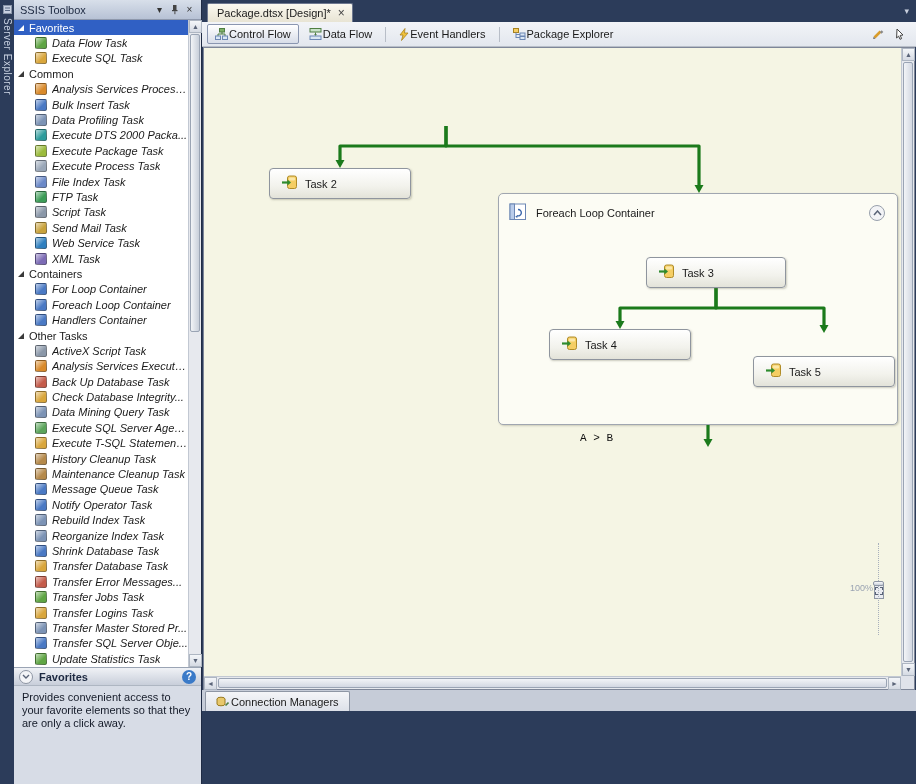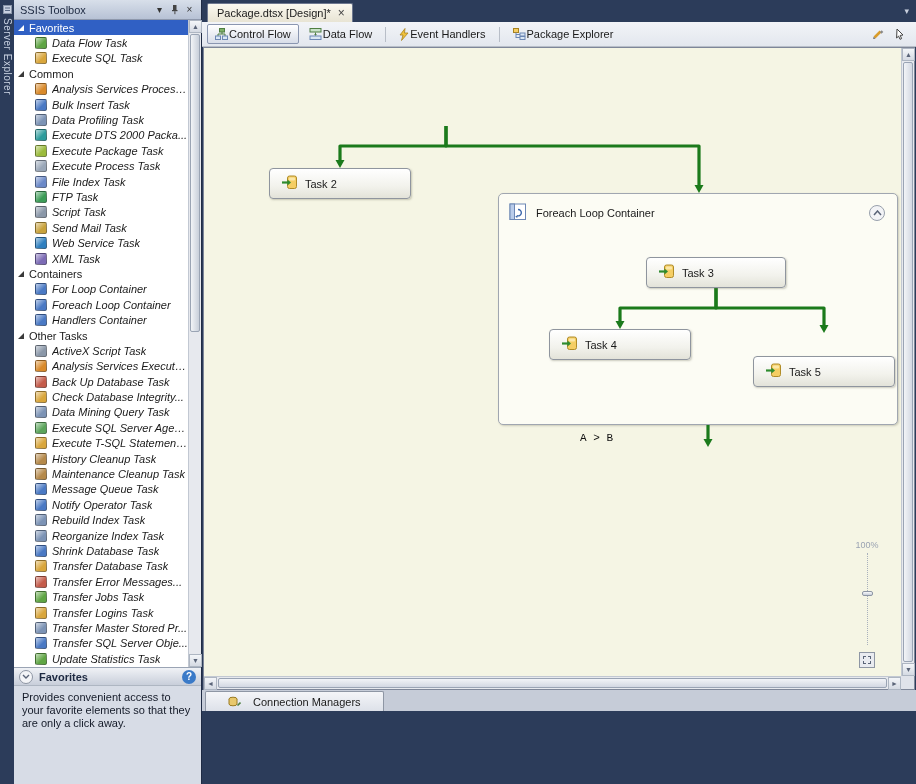--- a/index.html
+++ b/index.html
@@ -59,40 +59,40 @@
 
   .surface-wrap{position:absolute;top:47px;left:1px;width:712px;height:643px;border:1px solid #7E8698;background:#fff;}
   .design-surface{position:absolute;left:0;top:0;right:13px;bottom:13px;background:var(--surface);overflow:hidden;}
   .edges{position:absolute;left:0;top:0;}
   .task-node{position:absolute;display:flex;align-items:center;gap:7px;padding-left:11px;background:linear-gradient(#FFFFFF 0%,#F2F2EC 60%,#E3E3D9 100%);border:1px solid #8F959E;border-radius:4px;color:#1A1A1A;box-shadow:1px 1px 2px rgba(110,110,90,.35);}
   .loop-container{position:absolute;background:#FCFCF4;border:1px solid #A0A6B0;border-radius:5px;box-shadow:1px 1px 2px rgba(110,110,90,.3);}
   .lc-header{display:flex;align-items:center;gap:9px;padding:9px 0 0 10px;}
   .lc-collapse{position:absolute;top:11px;right:12px;width:16px;height:16px;border:1px solid #98A0AC;border-radius:50%;background:#F2F3F6;display:flex;align-items:center;justify-content:center;}
   .edge-label{position:absolute;color:#101010;font-family:Liberation Mono, monospace;}
 
-  .zoom{position:absolute;left:646px;top:492px;width:34px;display:flex;flex-direction:column;align-items:center;}
+  .zoom{position:absolute;left:646px;top:492px;width:34px;display:flex;flex-direction:row;align-items:center;}
   .zoom-label{font-size:9px;color:#9AA3B2;}
   .zoom-track{position:relative;width:11px;height:92px;margin-top:3px;}
   .zoom-track::before{content:"";position:absolute;left:5px;top:0;bottom:0;width:0;border-left:1px dotted #A8B0BC;}
   .zoom-thumb{position:absolute;left:0;top:38px;width:11px;height:5px;background:linear-gradient(#F8F9FB,#C9CFDA);border:1px solid #8E96A4;border-radius:2px;}
   .zoom-fit{margin-top:7px;width:16px;height:16px;border:1px solid #8E96A4;background:#E9EBF0;display:flex;align-items:center;justify-content:center;}
   .zoom-fit-inner{width:8px;height:8px;border:1px dashed #5A6478;}
 
   .vscroll{position:absolute;right:0;top:0;bottom:13px;width:13px;background:#E7E9EE;border-left:1px solid #C2C8D2;}
   .vscroll .up{position:absolute;top:0;left:0;}
   .vscroll .down{position:absolute;bottom:0;left:0;}
   .v-thumb{position:absolute;top:14px;bottom:14px;left:1px;width:10px;background:linear-gradient(90deg,#F2F4F7,#D3D8E2);border:1px solid #9AA4B4;border-radius:2px;}
   .hscroll{position:absolute;left:0;right:13px;bottom:0;height:13px;background:#E7E9EE;border-top:1px solid #C2C8D2;}
   .hscroll .left{position:absolute;left:0;top:0;}
   .hscroll .right{position:absolute;right:0;top:0;}
   .h-thumb{position:absolute;left:14px;right:14px;top:1px;height:10px;background:linear-gradient(#F2F4F7,#D3D8E2);border:1px solid #9AA4B4;border-radius:2px;}
   .sb-corner{position:absolute;right:0;bottom:0;width:13px;height:13px;background:#E0E3EA;}
 
   .cm-tabrow{position:absolute;top:690px;left:0;right:0;height:21px;background:#C6CCD8;display:flex;align-items:flex-end;}
-  .cm-tab{margin-left:3px;height:20px;display:flex;align-items:center;gap:12px;padding:0 22px;background:linear-gradient(#F4F5F8,#DDE1E9);border:1px solid #8E96A4;border-bottom:none;border-radius:2px 2px 0 0;}
+  .cm-tab{margin-left:3px;height:20px;display:flex;align-items:center;gap:2px;padding:0 10px;background:linear-gradient(#F4F5F8,#DDE1E9);border:1px solid #8E96A4;border-bottom:none;border-radius:2px 2px 0 0;}
   .cm-panel{position:absolute;top:711px;left:2px;width:710px;height:66px;background:#FFFFFF;border:1px solid #8E96A4;display:flex;align-items:center;justify-content:center;color:#101010;}
 </style>
 </head>
 <body>
 
 <div class="window">
 
   <div class="left-strip">
     <div class="vtab">
       <svg width="9" height="9">

